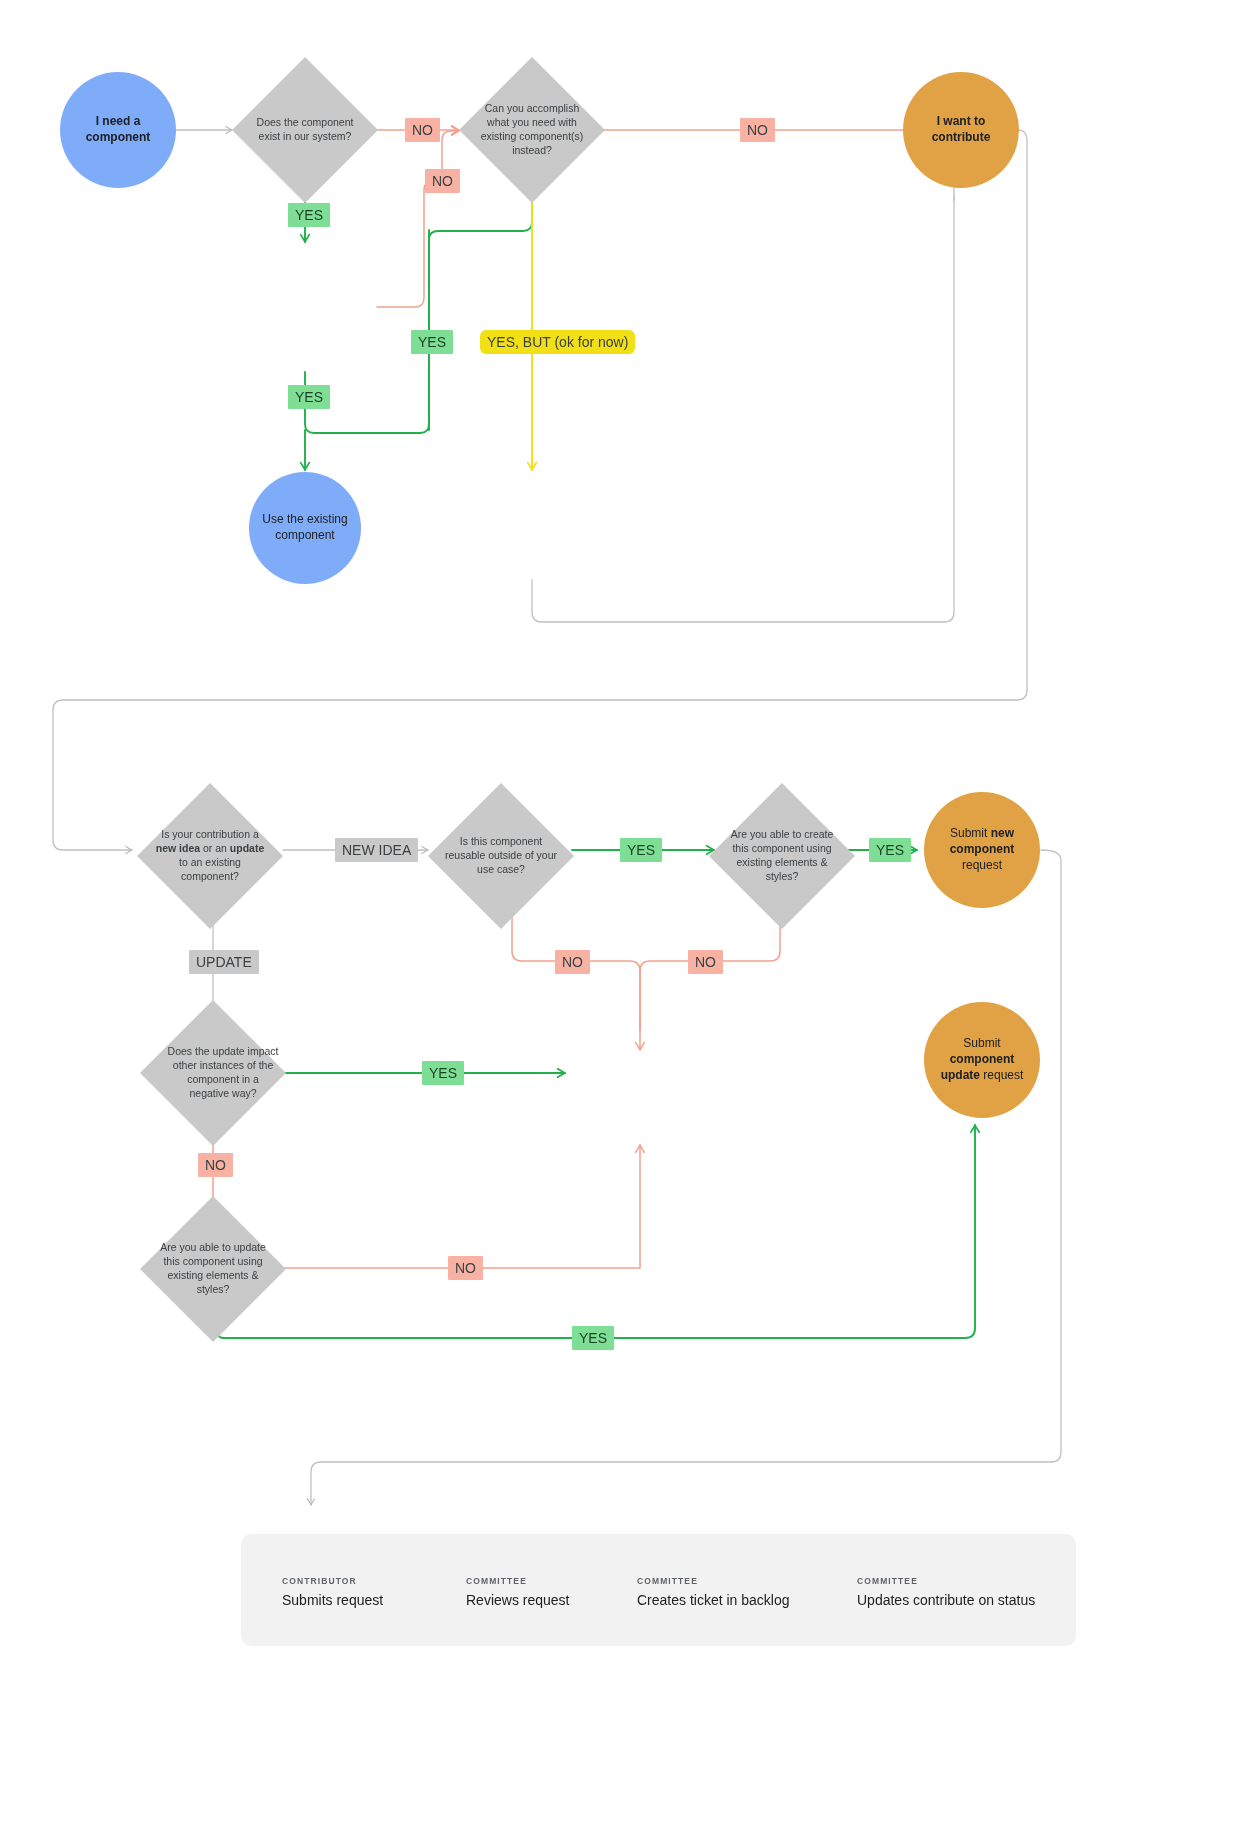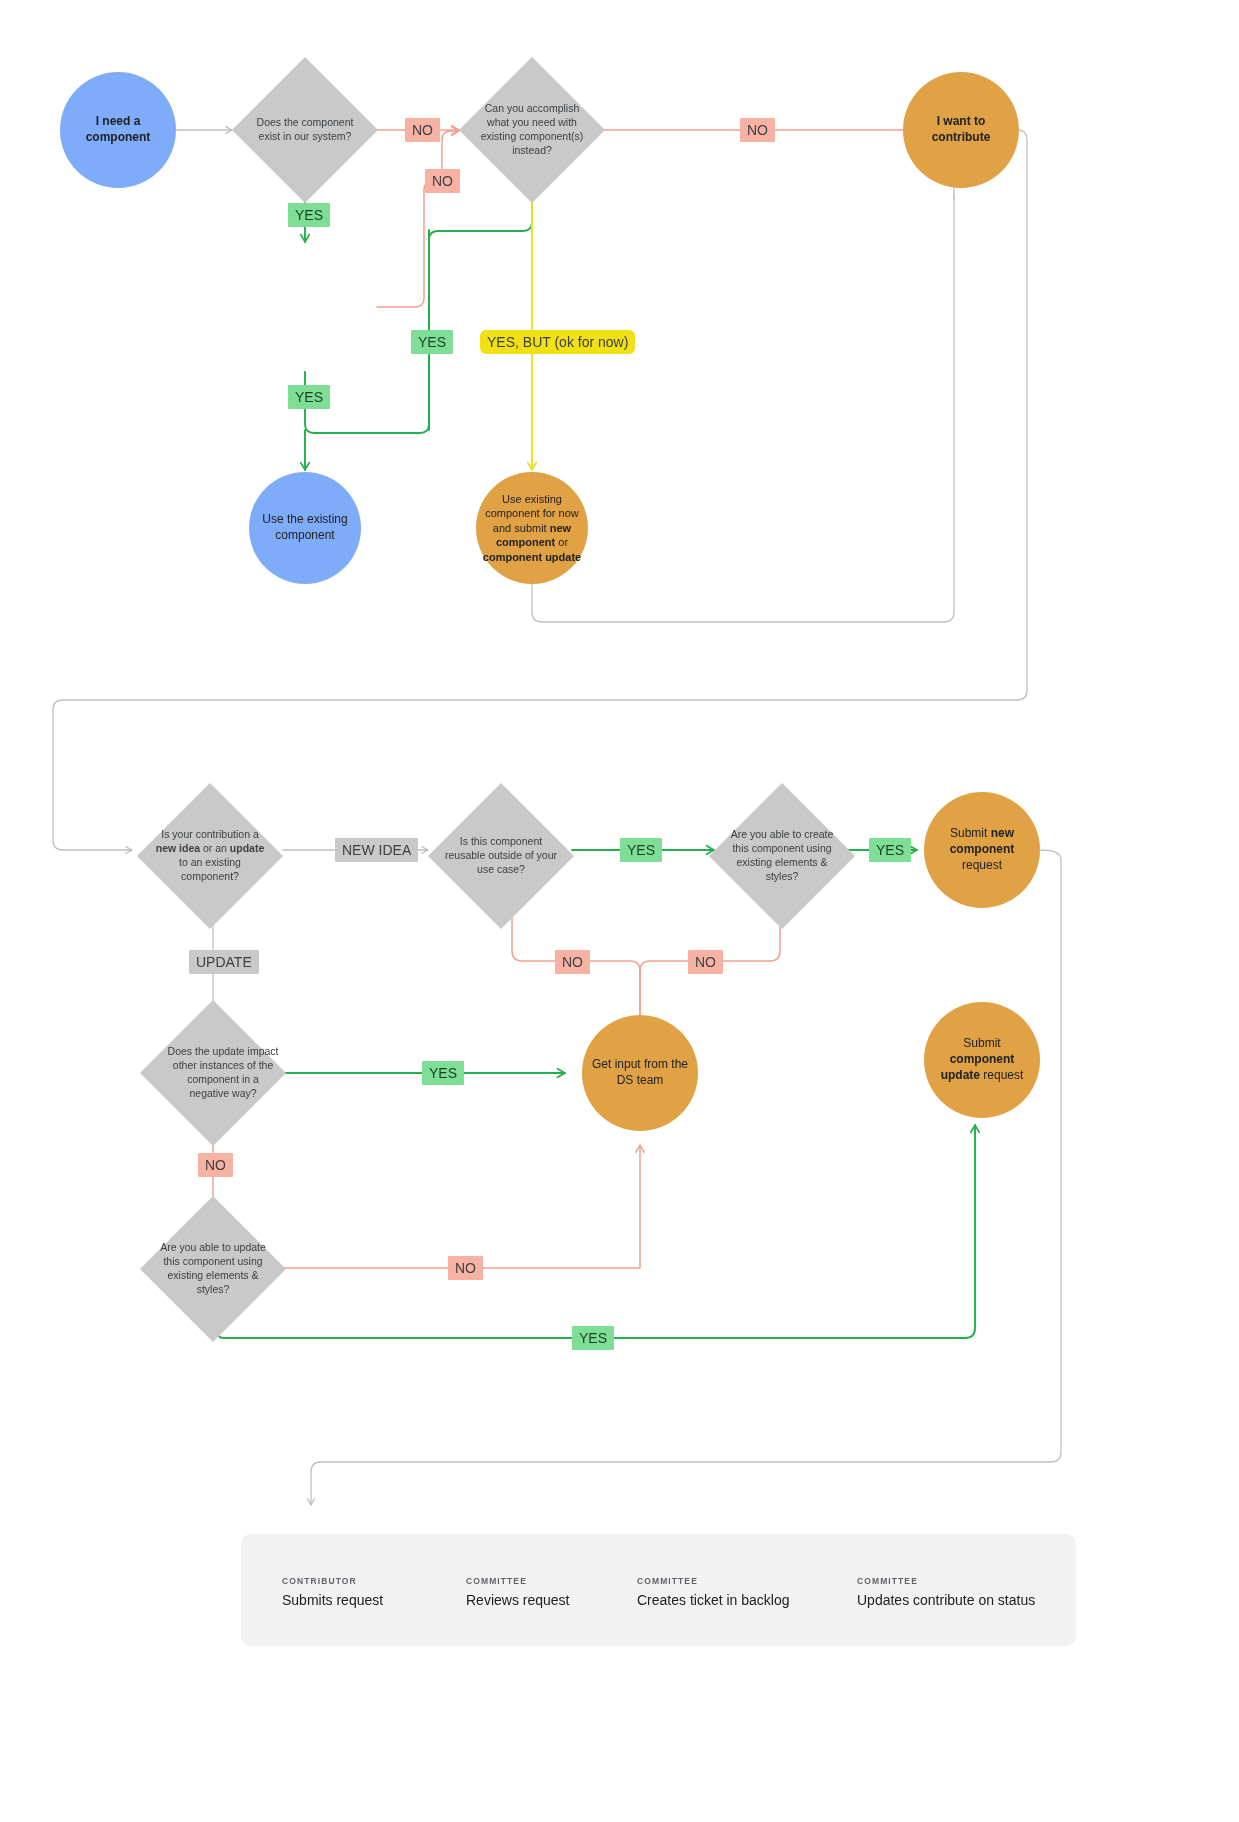--- a/index.html
+++ b/index.html
@@ -219,23 +219,20 @@
   </div>
 
   <div class="node circle circle-orange" style="left:903px; top:72px; width:116px; height:116px;">
     <div class="label" style="font-weight:bold;">I want to contribute</div>
   </div>
 
   <div class="node circle circle-blue" style="left:249px; top:472px; width:112px; height:112px;">
     <div class="label">Use the existing component</div>
   </div>
 
-  <div class="node circle circle-orange small" style="left:476px; top:472px; width:112px; height:112px;">
-    <div class="label">Use existing component for now and submit <b>new component</b> or <b>component update</b></div>
-  </div>
 
   <div class="node diamond" style="left:137px; top:783px; width:146px; height:146px;">
     <div class="dshape"></div>
     <div class="label">Is your contribution a <b>new idea</b> or an <b>update</b> to an existing component?</div>
   </div>
 
   <div class="node diamond" style="left:428px; top:783px; width:146px; height:146px;">
     <div class="dshape"></div>
     <div class="label">Is this component reusable outside of your use case?</div>
   </div>
@@ -252,23 +249,20 @@
   <div class="node diamond" style="left:140px; top:1000px; width:146px; height:146px;justify-content:flex-end;">
     <div class="dshape"></div>
     <div class="label">Does the update impact other instances of the component in a negative way?</div>
   </div>
 
   <div class="node diamond" style="left:140px; top:1196px; width:146px; height:146px;">
     <div class="dshape"></div>
     <div class="label">Are you able to update this component using existing elements &amp; styles?</div>
   </div>
 
-  <div class="node circle circle-orange" style="left:582px; top:1015px; width:116px; height:116px;">
-    <div class="label">Get input from the DS team</div>
-  </div>
 
   <div class="node circle circle-orange" style="left:924px; top:1002px; width:116px; height:116px;">
     <div class="label">Submit <b>component update</b> request</div>
   </div>
 
   <div class="chip chip-no" style="left:405px; top:118px;">
     <span>NO</span>
   </div>
 
   <div class="chip chip-no" style="left:425px; top:169px;">

